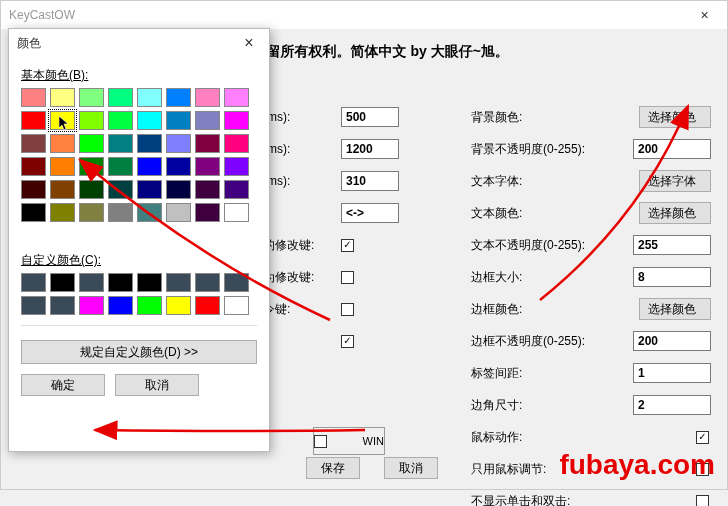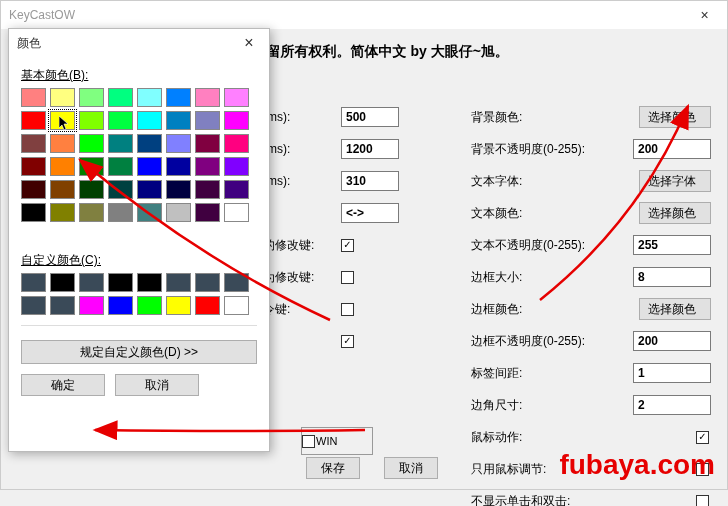--- a/index.html
+++ b/index.html
@@ -23,21 +23,21 @@
 .checkbox { width: 13px; height: 13px; border: 1px solid #333; background: #fff; display: inline-flex; align-items: center; justify-content: center; font-size: 10px; line-height: 1; }
 .checkbox.checked::after { content: "✓"; }
 
 
 .col-left { position: absolute; left: 250px; top: 76px; width: 200px; }
 .col-right { position: absolute; left: 470px; top: 76px; width: 240px; }
 .col-right .form-row .input-text { margin-left: auto; }
 .col-right .form-row .btn { margin-left: auto; padding-left: 8px; }
 .col-right .form-row .checkbox { margin-left: auto; margin-right: 2px; }
 
-.win-box { position: absolute; left: 300px; top: 398px; width: 72px; height: 28px; border: 1px solid #999; display: flex; align-items: center; justify-content: flex-start; gap: 1px; font-size: 11px; }
+.win-box { position: absolute; left: 312px; top: 398px; width: 72px; height: 28px; border: 1px solid #999; display: flex; align-items: center; justify-content: space-between; gap: 16px; font-size: 11px; }
 
 .bottom-buttons { position: absolute; left: 8px; bottom: 10px; width: 100%; display: flex; justify-content: center; gap: 24px; }
 
 .watermark { position: absolute; right: 12px; bottom: 8px; color: #e60000; font-weight: bold; font-size: 28px; font-family: Arial, sans-serif; }
 
 
 .color-dialog { position: absolute; left: 8px; top: 28px; width: 262px; height: 424px; background: #fff; border: 1px solid #bbb; box-shadow: 2px 2px 10px rgba(0,0,0,0.3); z-index: 100; }
 .dlg-titlebar { height: 28px; display: flex; align-items: center; padding: 0 8px; font-size: 12px; color: #333; position: relative; }
 .dlg-close { position: absolute; right: 0; top: 0; width: 40px; height: 28px; text-align: center; line-height: 28px; font-size: 16px; color: #333; cursor: pointer; }
 .dlg-body { padding: 6px 12px; font-size: 12px; }

